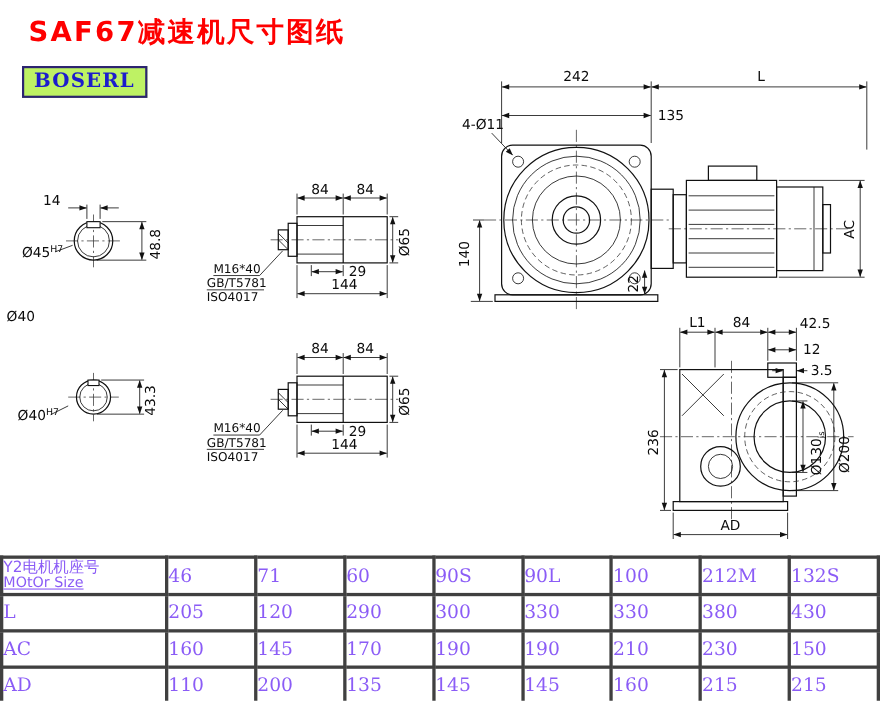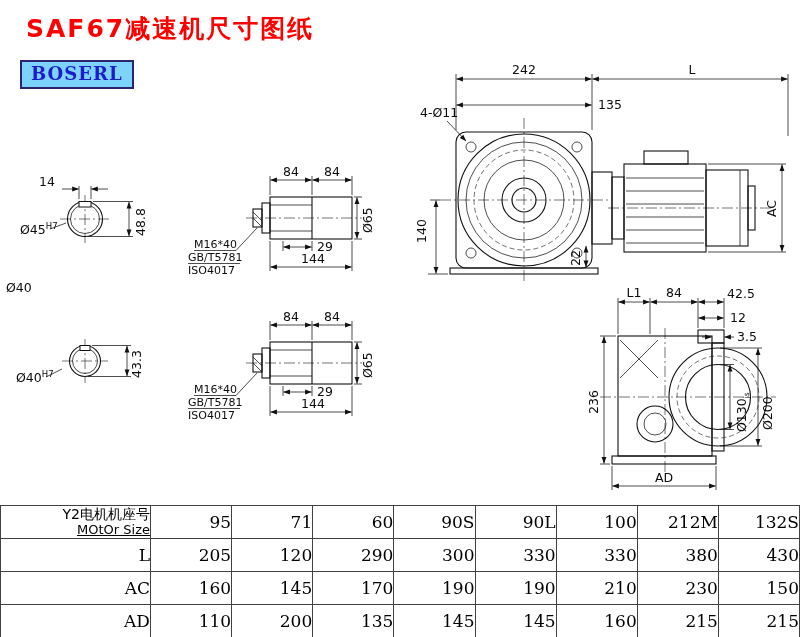--- a/index.html
+++ b/index.html
@@ -5,38 +5,38 @@
   *{margin:0;padding:0;box-sizing:border-box}
   html,body{width:800px;height:637px;background:#fff;overflow:hidden;
     font-family:"DejaVu Sans",sans-serif}
   .page{position:relative;width:800px;height:637px;background:#fff}
 
   .title{position:absolute;left:26px;top:12px;font-size:25px;font-weight:700;
     color:#fe0000;letter-spacing:2px;white-space:nowrap;
     font-family:"DejaVu Sans",sans-serif}
   .logo{position:absolute;left:20px;top:60px;border:2px solid #2c2470;
     color:#1c1ccc;font-family:"DejaVu Serif",serif;font-weight:700;
-    font-size:18px;letter-spacing:1px;padding:1px 9px 3px;background:#7dd3fc}
+    font-size:18px;letter-spacing:1px;padding:1px 9px 3px;background:#bef264}
 
   svg.draw{position:absolute;left:0;top:0}
   .ol{stroke:#111;fill:none;stroke-width:1.1}
   .tl{stroke:#111;fill:none;stroke-width:.75}
   .dim{stroke:#111;fill:none;stroke-width:.75}
   .cl{stroke:#3a3a3a;fill:none;stroke-width:.7;stroke-dasharray:11 3 2 3}
   .hid{stroke:#333;fill:none;stroke-width:.7;stroke-dasharray:5 3}
   .wh{fill:#fff;stroke:#111;stroke-width:1}
   svg.draw text{fill:#0c0c0c;font-family:"DejaVu Sans",sans-serif;font-size:12.5px}
   svg.draw .sm{font-size:8.5px}
   svg.draw .nt{font-size:11px}
 
   table.dim-table{position:absolute;left:0;top:505px;width:800px;height:132px;
     border-collapse:collapse;table-layout:fixed;background:#fff;
     font-family:"DejaVu Serif",serif}
-  table.dim-table td{border:1px solid #404040;text-align:right;vertical-align:middle;
-    font-size:17px;color:#000000}
+  table.dim-table td{border:3px solid #404040;text-align:left;vertical-align:middle;
+    font-size:17px;color:#8b5cf6}
   table.dim-table tr{height:33px}
   .hdr-cn{font-size:14px;font-family:"DejaVu Sans",sans-serif;line-height:1.15}
   .hdr-en{font-size:13px;font-family:"DejaVu Sans",sans-serif;
     text-decoration:underline;line-height:1.15}
 </style>
 </head>
 <body>
 
 <div class="page">
 
@@ -265,21 +265,21 @@
         <col>
         <col>
         <col>
     </colgroup>
     <tbody>
       <tr>
         <td>
           <div class="hdr-cn">Y2电机机座号</div>
           <div class="hdr-en">MOtOr Size</div>
         </td>
-        <td>95</td>
+        <td>46</td>
         <td>71</td>
         <td>60</td>
         <td>90S</td>
         <td>90L</td>
         <td>100</td>
         <td>212M</td>
         <td>132S</td>
       </tr>
       <tr>
         <td>L</td>

